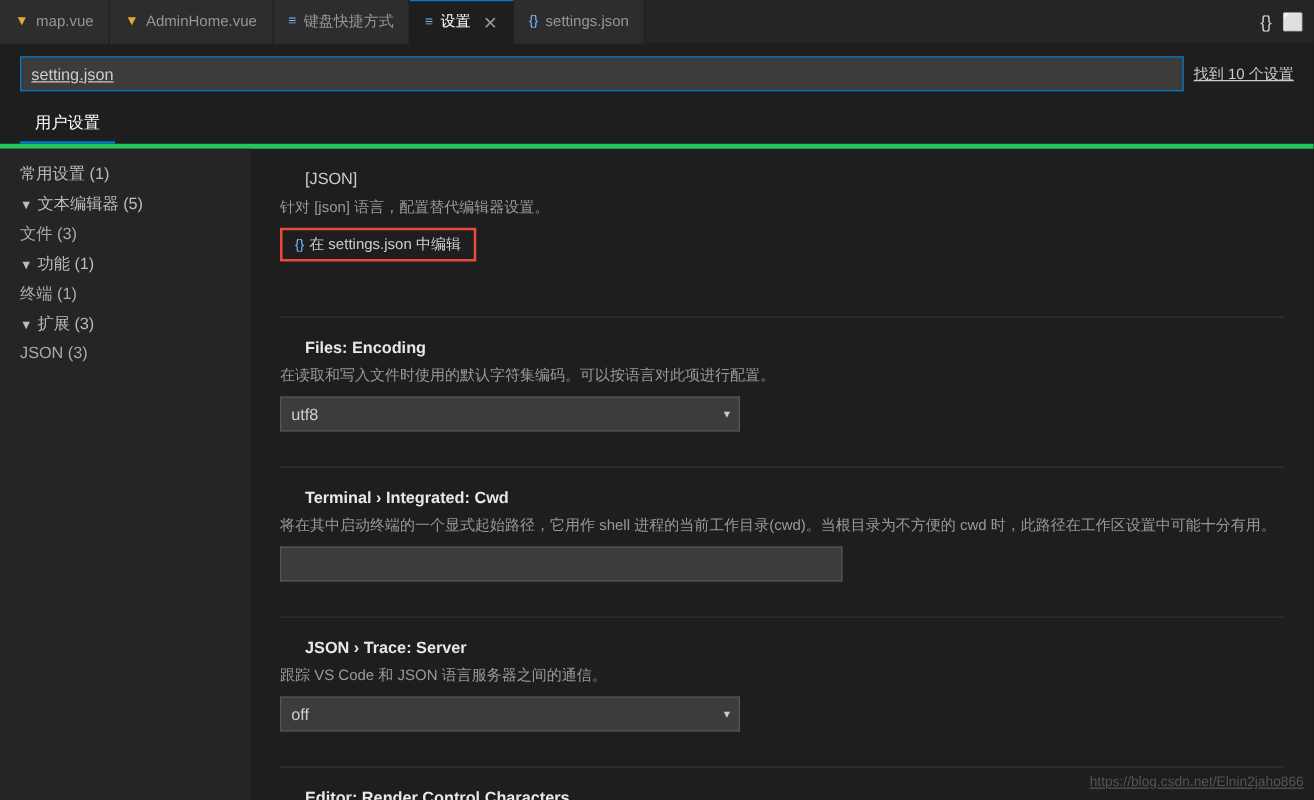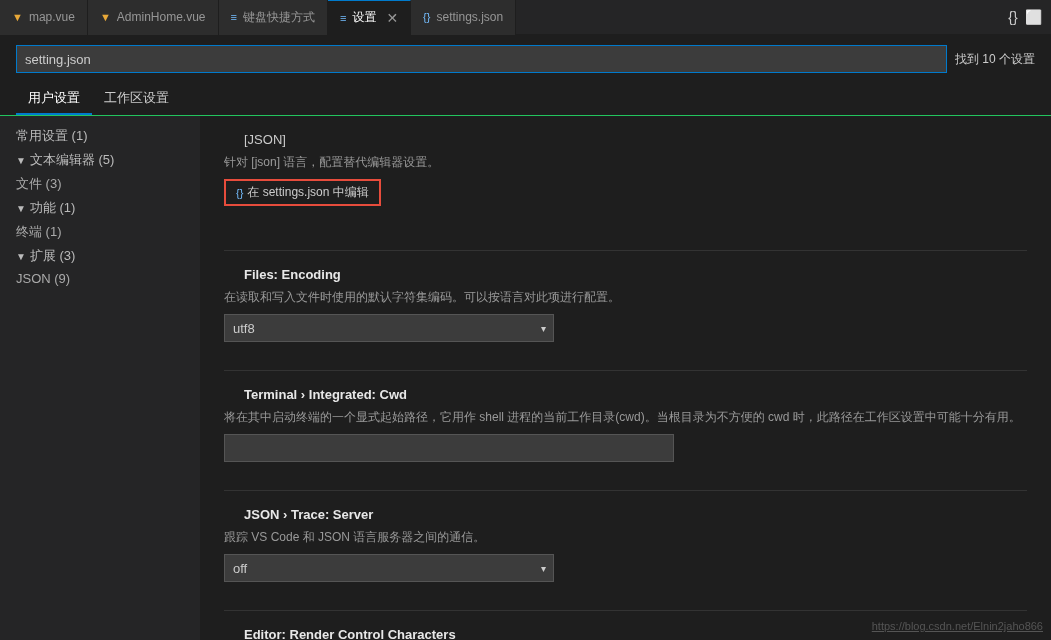--- a/index.html
+++ b/index.html
@@ -62,20 +62,21 @@
       font-size: 14px;
     }
 
     
     .search-bar {
       background: #1e1e1e;
       padding: 10px 16px;
       display: flex;
       align-items: center;
       gap: 8px;
+      text-decoration: underline;
     }
     .search-input {
       flex: 1;
       background: #3c3c3c;
       border: 1px solid #007acc;
       color: #ccc;
       padding: 4px 8px;
       font-size: 13px;
       height: 28px;
       outline: none;
@@ -92,21 +93,21 @@
       height: calc(640px - 35px - 48px);
     }
 
     
     .settings-tabs {
       background: #1e1e1e;
       padding: 0 16px;
       display: flex;
       align-items: center;
       height: 36px;
-      border-bottom: 1px solid #22c55e;
+      border-bottom: 4px solid #22c55e;
       text-align: center;
     }
     .settings-tab {
       padding: 6px 12px;
       font-size: 13px;
       color: #ccc;
       cursor: pointer;
       border-bottom: 2px solid transparent;
     }
     .settings-tab.active {
@@ -181,21 +182,21 @@
       background: transparent;
       margin-bottom: 16px;
       gap: 4px;
     }
     .edit-btn-icon {
       font-size: 11px;
       color: #75beff;
     }
     .dropdown-wrapper {
       position: relative;
-      width: 330px;
+      width: 368px;
     }
     .dropdown-wrapper select {
       width: 100%;
       background: #3c3c3c;
       border: 1px solid #555;
       color: #ccc;
       padding: 4px 28px 4px 8px;
       font-size: 13px;
       height: 28px;
       outline: none;
@@ -280,39 +281,38 @@
 
 <div class="search-bar">
   <input class="search-input" type="text" value="setting.json" style="">
   <span class="search-result">找到 10 个设置</span>
 </div>
 
 <div class="content-wrapper">
 
   <div class="settings-tabs">
     <div class="settings-tab active">用户设置</div>
-    <div class="settings-tab">工作区设置</div>
   </div>
 
   <div class="main-layout">
 
     <div class="sidebar">
       <div class="sidebar-item group">常用设置 (1)</div>
       <div class="sidebar-item group">
         <span class="sidebar-arrow">▼</span><span>文本编辑器 (5)</span>
       </div>
       <div class="sidebar-item child">文件 (3)</div>
       <div class="sidebar-item group">
         <span class="sidebar-arrow">▼</span><span>功能 (1)</span>
       </div>
       <div class="sidebar-item child">终端 (1)</div>
       <div class="sidebar-item group">
         <span class="sidebar-arrow">▼</span><span>扩展 (3)</span>
       </div>
-      <div class="sidebar-item child">JSON (9)</div>
+      <div class="sidebar-item child">JSON (3)</div>
     </div>
 
     <div class="content">
 
       <div class="setting-section">
         <div class="setting-title">[JSON]</div>
         <div class="setting-desc">针对 [json] 语言，配置替代编辑器设置。</div>
         <div class="edit-btn">
           <span class="edit-btn-icon">{}</span>
           <span>在 settings.json 中编辑</span>

